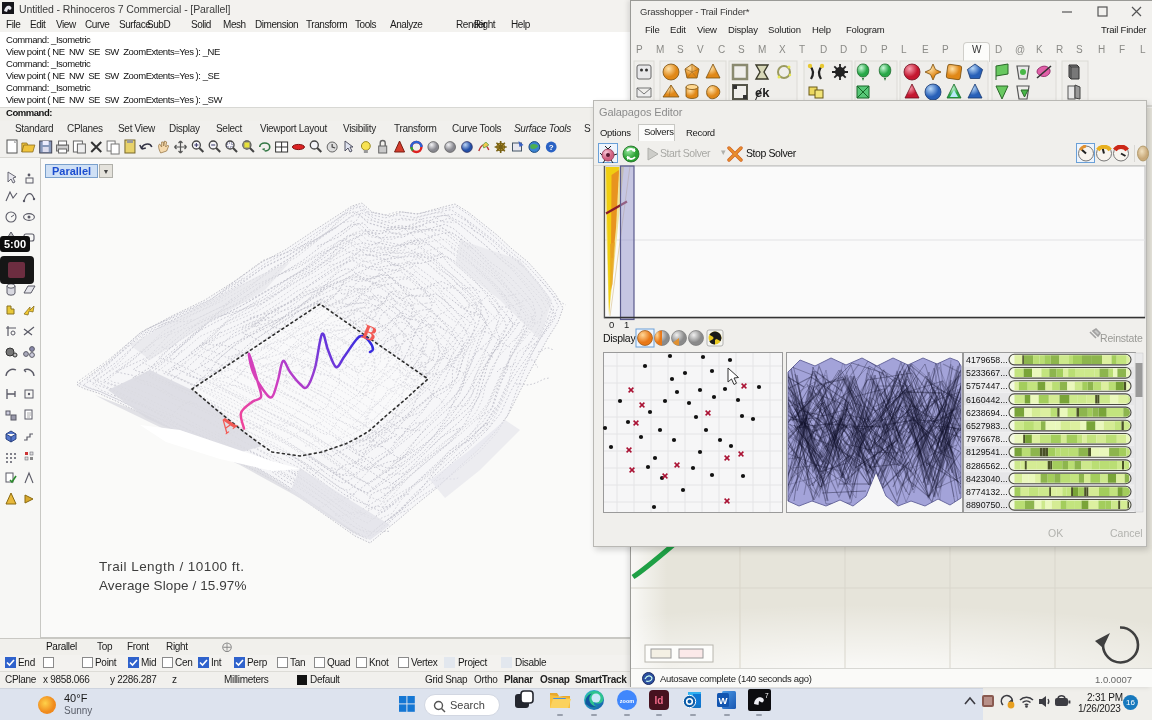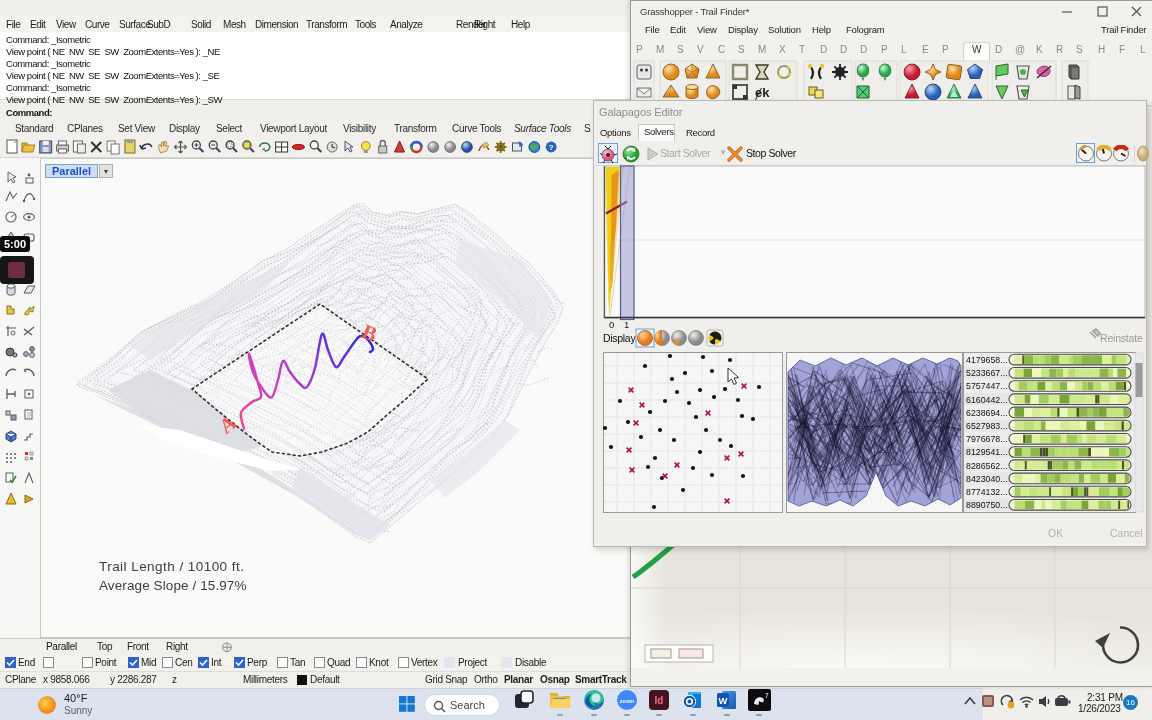--- a/index.html
+++ b/index.html
@@ -2,40 +2,47 @@
 <html><head><meta charset="utf-8">
 <style>
 *{margin:0;padding:0;box-sizing:border-box;}
 html,body{width:1152px;height:720px;overflow:hidden;background:#f0efeb;
 font-family:"Liberation Sans",sans-serif;-webkit-font-smoothing:antialiased;}
 .abs{position:absolute;white-space:nowrap;}
 </style></head>
 <body>
 <div class="abs" style="left:0;top:0;width:1152px;height:720px;">
 
+<div class="abs" style="left:0;top:0;width:632px;height:16px;background:#f3f2ef;">
+ <svg class="abs" style="left:2px;top:2px" width="12" height="12">
+        <rect x="0" y="0" width="12" height="12" fill="#15151a"></rect>
+        <path d="M2 9 C3 5 5 3 8 4 C10 5 10 7 8 8 L6 7 L5 10 Z" fill="#e8e8f0"></path>
+      </svg>
+ <span class="abs" style="left:19px;top:2.5px;font-size:10.5px;letter-spacing:-0.1px;color:#3c3c3c;">Untitled - Rhinoceros 7 Commercial - [Parallel]</span>
+</div>
 
 <div class="abs" style="left:0;top:16px;width:632px;height:16px;background:#f3f2ef;font-size:10px;letter-spacing:-0.45px;color:#1c1c1c;">
  <span class="abs" style="left:6px;top:3px;">File</span>
  <span class="abs" style="left:30px;top:3px;">Edit</span>
  <span class="abs" style="left:56px;top:3px;">View</span>
  <span class="abs" style="left:85px;top:3px;">Curve</span>
  <span class="abs" style="left:119px;top:3px;">Surface</span>
  <span class="abs" style="left:147px;top:3px;">SubD</span>
  <span class="abs" style="left:191px;top:3px;">Solid</span>
  <span class="abs" style="left:223px;top:3px;">Mesh</span>
  <span class="abs" style="left:255px;top:3px;">Dimension</span>
  <span class="abs" style="left:306px;top:3px;">Transform</span>
  <span class="abs" style="left:355px;top:3px;">Tools</span>
  <span class="abs" style="left:390px;top:3px;">Analyze</span>
  <span class="abs" style="left:456px;top:3px;">Render</span>
  <span class="abs" style="left:474px;top:3px;">Right</span>
  <span class="abs" style="left:511px;top:3px;">Help</span>
 </div>
 
-<div class="abs" style="left:0;top:32px;width:632px;height:68px;background:#ffffff;border-bottom:1px solid #d8d8d4;
+<div class="abs" style="left:0;top:32px;width:632px;height:76px;background:#ffffff;border-bottom:1px solid #d8d8d4;
 font-size:9.5px;color:#111;line-height:12.1px;padding:2px 0 0 6px;letter-spacing:-0.45px;">
 Command: _Isometric<br>
 View point ( NE&nbsp; NW&nbsp; SE&nbsp; SW&nbsp; ZoomExtents=Yes ): _NE<br>
 Command: _Isometric<br>
 View point ( NE&nbsp; NW&nbsp; SE&nbsp; SW&nbsp; ZoomExtents=Yes ): _SE<br>
 Command: _Isometric<br>
 View point ( NE&nbsp; NW&nbsp; SE&nbsp; SW&nbsp; ZoomExtents=Yes ): _SW<br>
 <b>Command:</b>
 </div>
 
@@ -589,21 +596,21 @@
       <span class="abs" style="left:444px;top:2px;width:11px;height:11px;background:#e2e7ee;"></span>
       <span class="abs" style="left:458px;top:2px;">Project</span>
       <span class="abs" style="left:501px;top:2px;width:11px;height:11px;background:#e2e7ee;"></span>
       <span class="abs" style="left:515px;top:2px;">Disable</span>
     </div>
 <div class="abs" style="left:0;top:671px;width:632px;height:17px;background:#f1f0ed;border-top:1px solid #dddcd7;font-size:10px;letter-spacing:-0.3px;color:#222;">
  <span class="abs" style="left:5px;top:2px;">CPlane</span>
  <span class="abs" style="left:43px;top:2px;">x 9858.066</span>
  <span class="abs" style="left:110px;top:2px;">y 2286.287</span>
  <span class="abs" style="left:172px;top:2px;">z</span>
- <span class="abs" style="left:243px;top:2px;">Millimeters</span>
+ <span class="abs" style="left:224px;top:2px;">Millimeters</span>
  <span class="abs" style="left:297px;top:3px;width:10px;height:10px;background:#111;"></span>
  <span class="abs" style="left:310px;top:2px;">Default</span>
  <span class="abs" style="left:425px;top:2px;">Grid Snap</span>
  <span class="abs" style="left:474px;top:2px;">Ortho</span>
  <span class="abs" style="left:504px;top:2px;font-weight:bold;">Planar</span>
  <span class="abs" style="left:540px;top:2px;font-weight:bold;">Osnap</span>
  <span class="abs" style="left:575px;top:2px;font-weight:bold;">SmartTrack</span>
 </div>
 
 <div class="abs" style="left:630px;top:0;width:522px;height:687px;background:#f2f1ee;border:1px solid #9a9a96;border-right:none;box-shadow:-2px 0 5px rgba(0,0,0,0.12);">
@@ -821,20 +828,28 @@
   <line x1="0" y1="43" x2="521" y2="43" stroke="#d9d6cc"></line>
   <path d="M2 32 C14 24 28 12 42 0" stroke="#1fa045" stroke-width="5" fill="none"></path>
   <g stroke="#3f3f3f" fill="none">
    <path d="M 472 100 A 17.5 17.5 0 1 0 489 82.5" stroke-width="2.6"></path>
    <path d="M 464 96 L 479 88 L 472 103 Z" fill="#3f3f3f" stroke="none"></path>
   </g>
   <rect x="14" y="100" width="68" height="17" fill="#fdfdfb" stroke="#b8b6ae"></rect>
   <rect x="20" y="104" width="20" height="9" fill="#f4f0e4" stroke="#999"></rect>
   <rect x="48" y="104" width="24" height="9" fill="#fbe9e9" stroke="#999"></rect>
  </svg>
+</div>
+<div class="abs" style="left:631px;top:668px;width:521px;height:19px;background:#fafaf8;border-top:1px solid #d8d8d4;">
+ <svg class="abs" style="left:11px;top:3px;" width="13" height="13">
+        <circle cx="6.5" cy="6.5" r="6" fill="#2b4fa0" stroke="#1a2a60"></circle>
+        <path d="M3 7 C5 3 9 3 10 6 C10 9 6 10 4 9" stroke="#cfe" stroke-width="1.2" fill="none"></path>
+      </svg>
+ <span class="abs" style="left:29px;top:4px;font-size:9.5px;letter-spacing:-0.3px;color:#222;">Autosave complete (140 seconds ago)</span>
+ <span class="abs" style="left:464px;top:4.5px;font-size:9.5px;color:#666;">1.0.0007</span>
 </div>
 
 <div class="abs" style="left:593px;top:100px;width:554px;height:447px;background:#f0efec;
 border:1px solid #b9b8b4;box-shadow:2px 3px 6px rgba(0,0,0,0.16);">
  <div class="abs" style="left:5px;top:5px;font-size:11px;letter-spacing:-0.1px;color:#8c8c8c;">Galapagos Editor</div>
  <div class="abs" style="left:6px;top:25px;font-size:9.5px;letter-spacing:-0.3px;color:#1a1a1a;">
    <span class="abs" style="left:0;top:1px;">Options</span>
    <span class="abs" style="left:38px;top:-2px;width:37px;height:17px;background:#fcfcfb;border:1px solid #c8c8c4;border-bottom:none;"></span>
    <span class="abs" style="left:44px;top:0px;">Solvers</span>
    <span class="abs" style="left:86px;top:1px;">Record</span>

